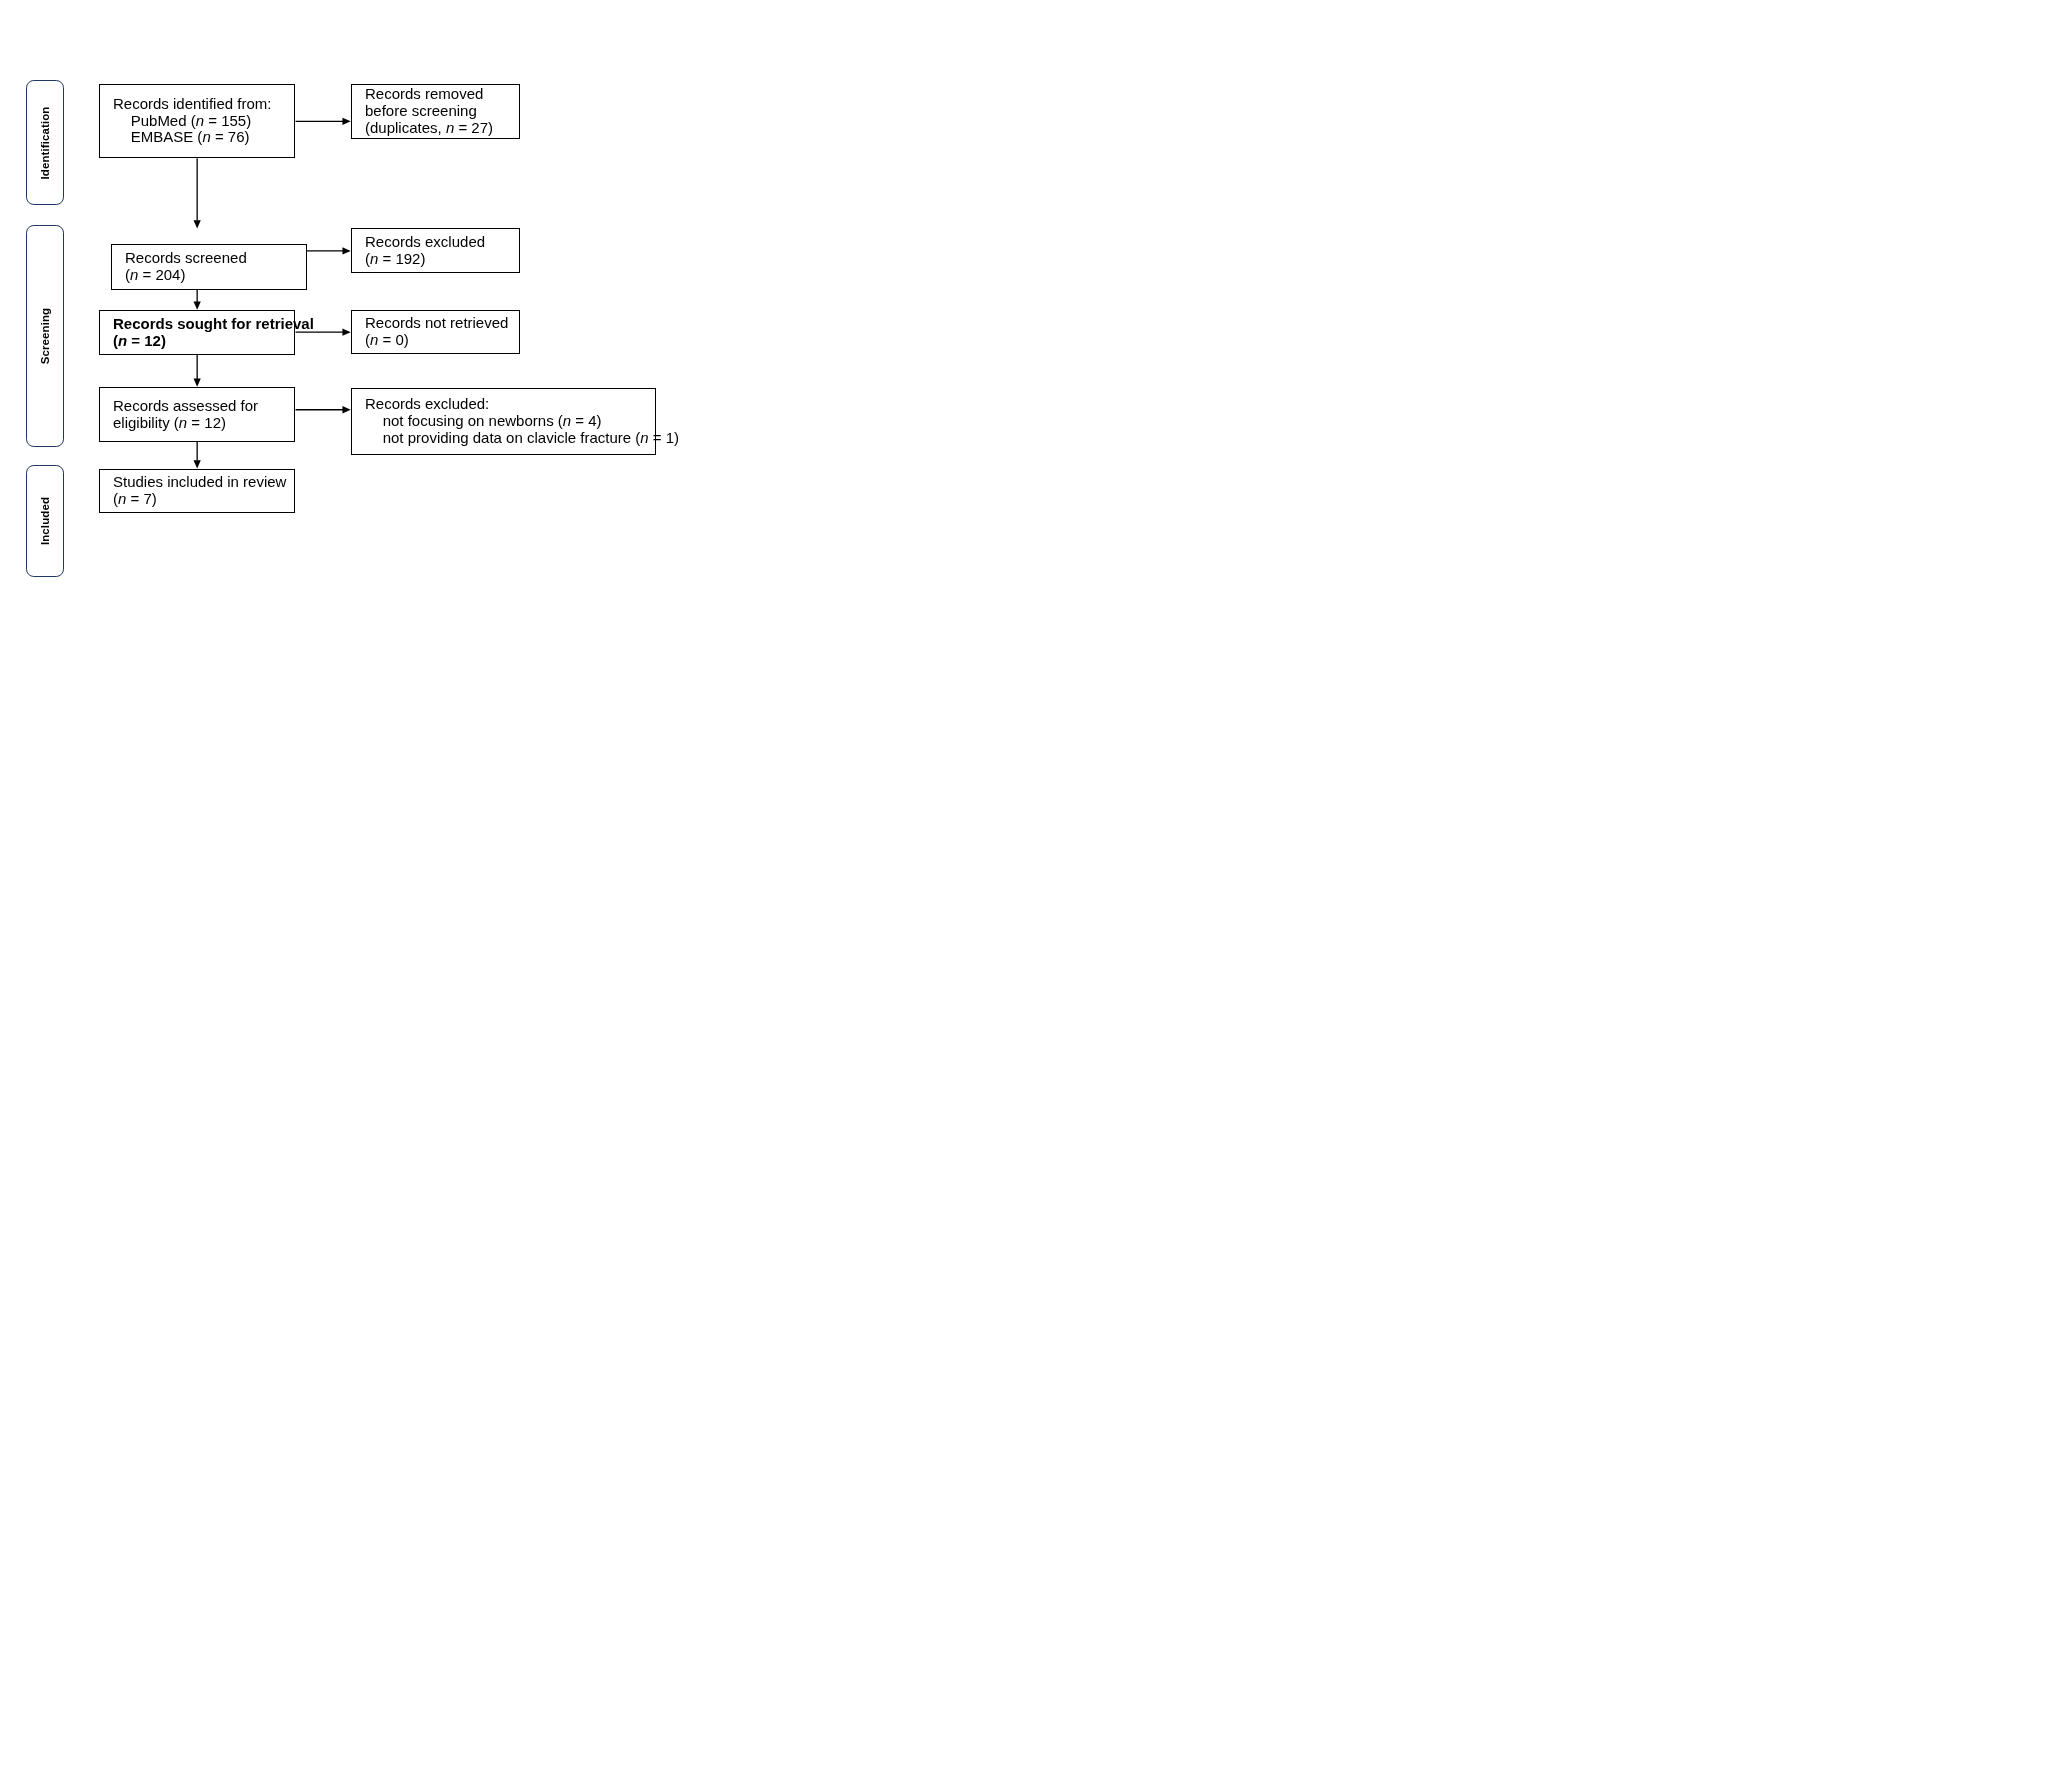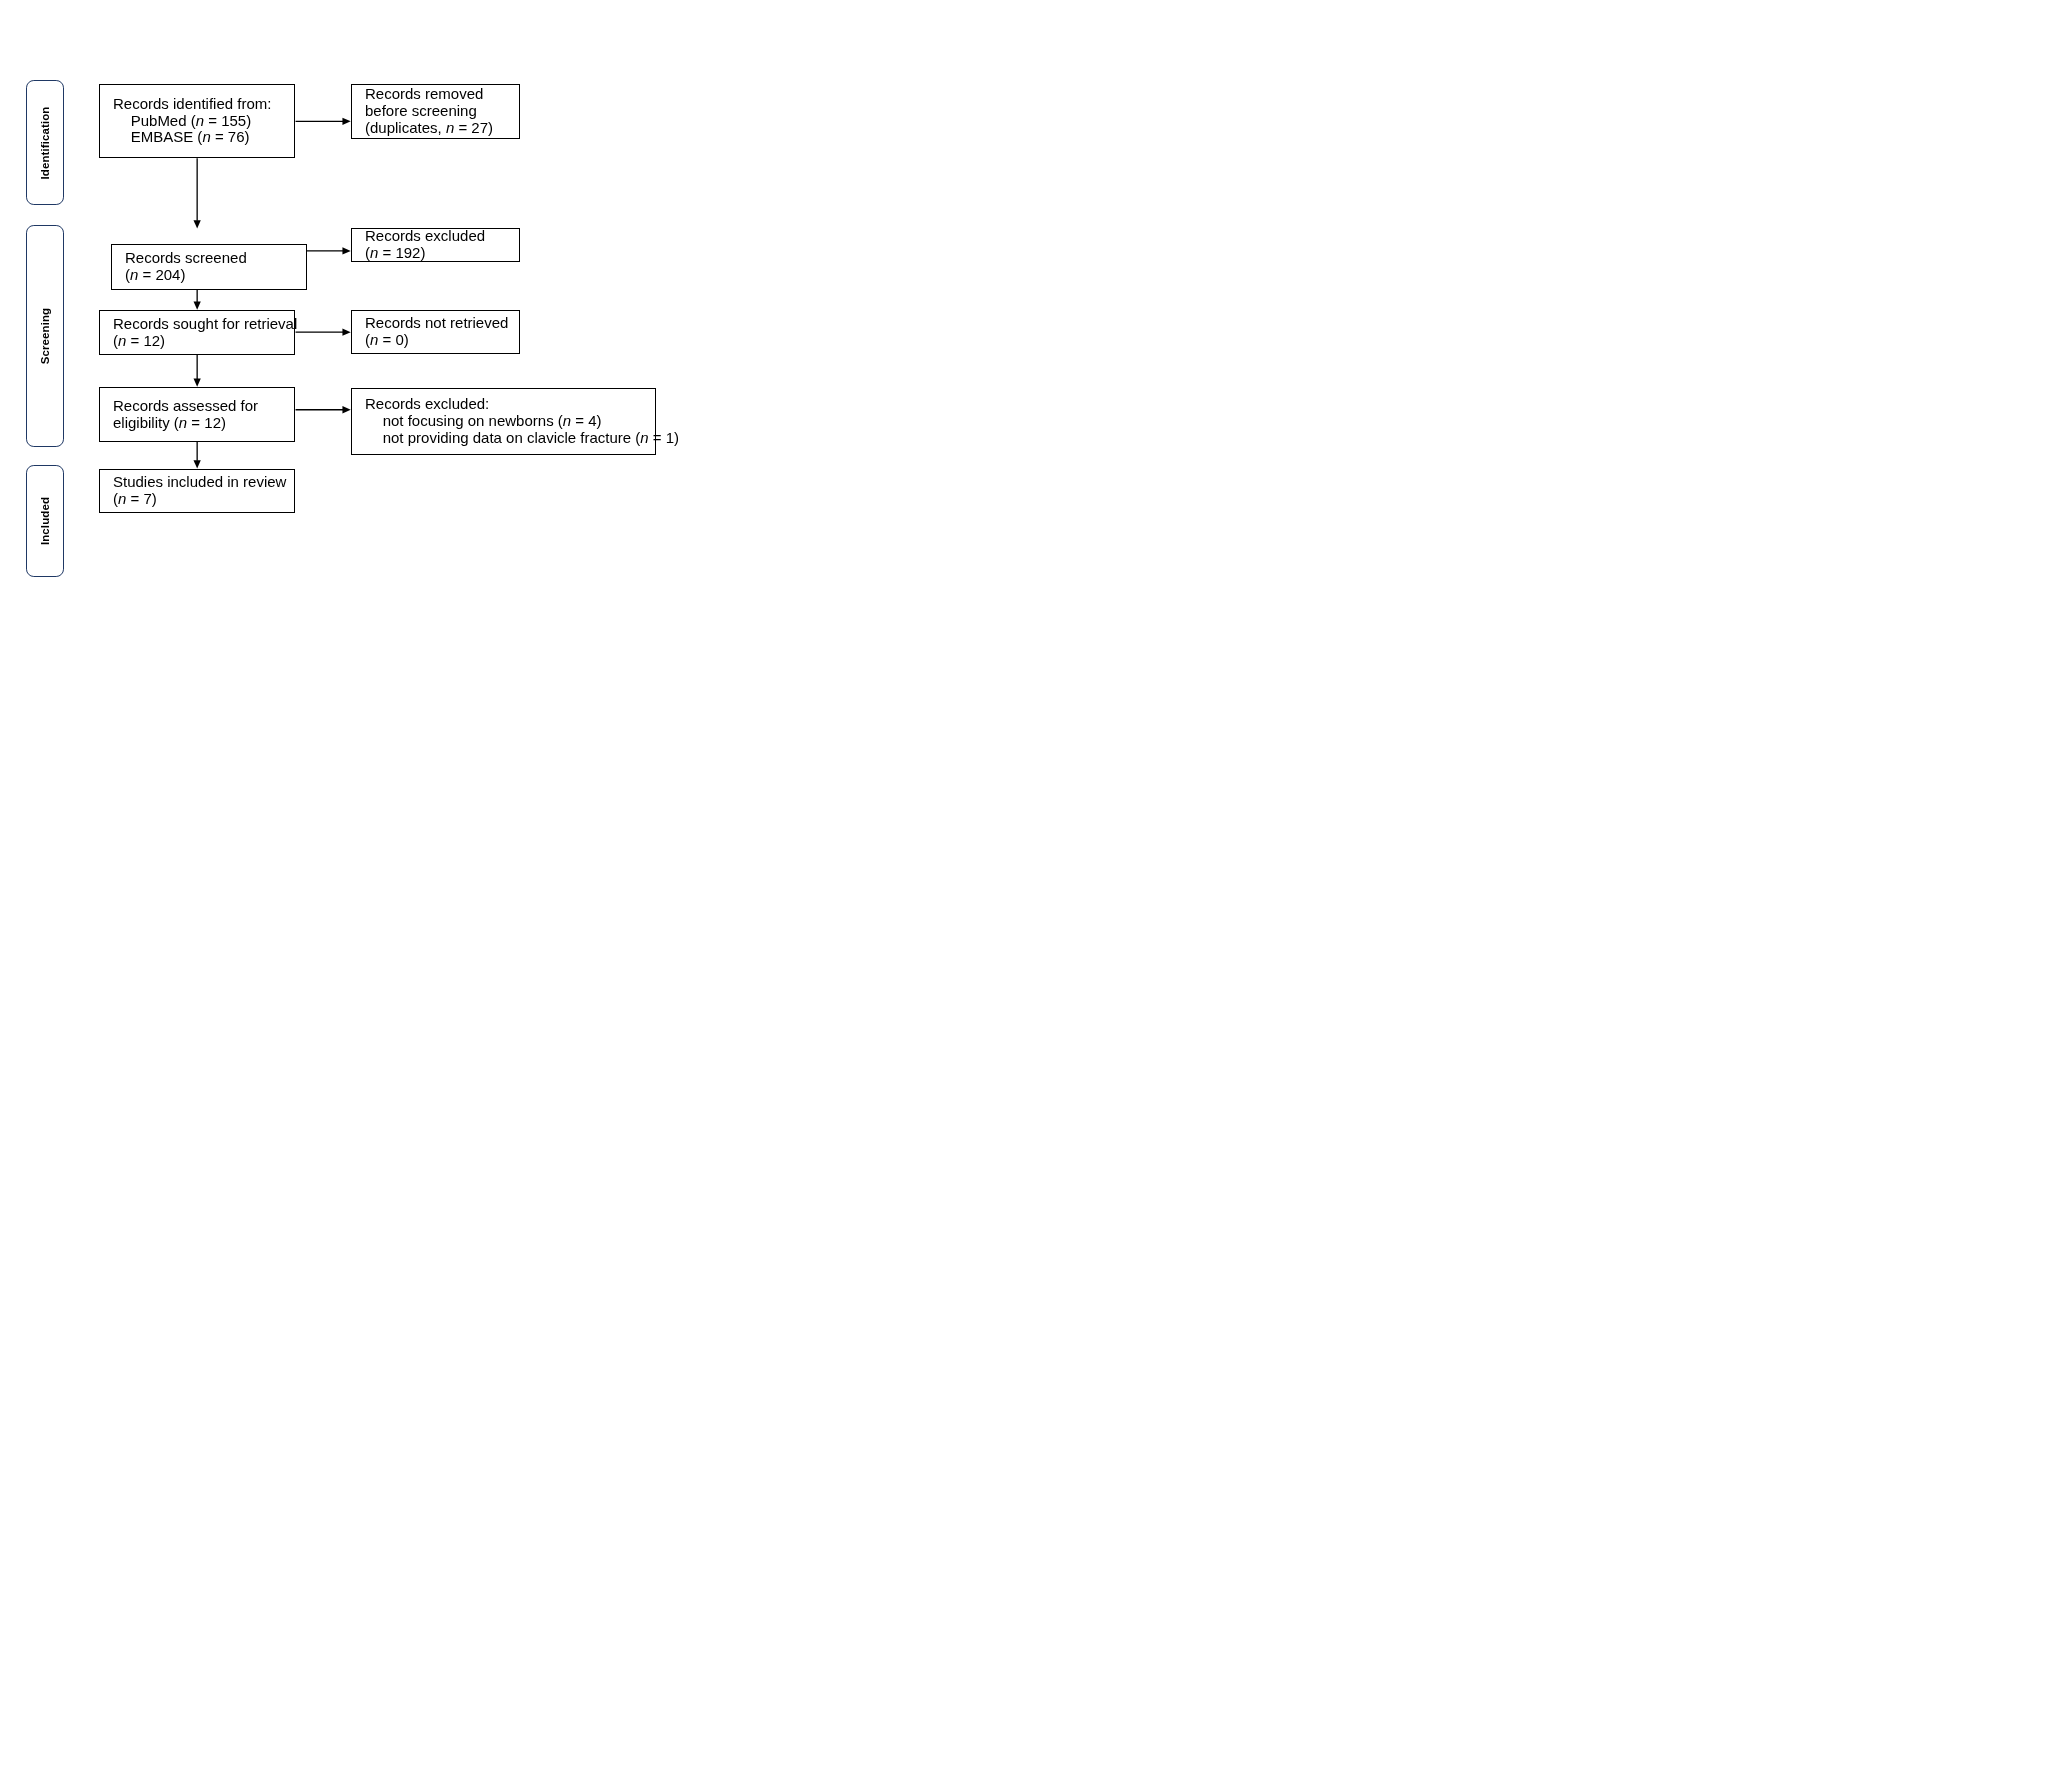--- a/index.html
+++ b/index.html
@@ -114,42 +114,42 @@
     <div class="line">Records identified from:</div>
     <div class="line indent">PubMed (<i>n</i> = 155)</div>
     <div class="line indent">EMBASE (<i>n</i> = 76)</div>
   </div>
 
   <div class="abs fbox" style="left:99px;top:244px;width:196px;height:46px;margin-left:12px;">
     <div class="line">Records screened</div>
     <div class="line">(<i>n</i> = 204)</div>
   </div>
 
-  <div class="abs fbox" style="left:99px;top:310px;width:196px;height:45px;">
+  <div class="abs fbox" style="left:99px;top:310px;width:196px;height:45px;font-weight:bold;">
     <div class="line">Records sought for retrieval</div>
     <div class="line">(<i>n</i> = 12)</div>
   </div>
 
   <div class="abs fbox" style="left:99px;top:387px;width:196px;height:55px;">
     <div class="line">Records assessed for</div>
     <div class="line">eligibility (<i>n</i> = 12)</div>
   </div>
 
   <div class="abs fbox" style="left:99px;top:469px;width:196px;height:44px;">
     <div class="line">Studies included in review</div>
     <div class="line">(<i>n</i> = 7)</div>
   </div>
 
   <div class="abs fbox" style="left:351px;top:84px;width:169px;height:55px;">
     <div class="line">Records removed</div>
     <div class="line">before screening</div>
     <div class="line">(duplicates, <i>n</i> = 27)</div>
   </div>
 
-  <div class="abs fbox" style="left:351px;top:228px;width:169px;height:34px;">
+  <div class="abs fbox" style="left:351px;top:228px;width:169px;height:45px;">
     <div class="line">Records excluded</div>
     <div class="line">(<i>n</i> = 192)</div>
   </div>
 
   <div class="abs fbox" style="left:351px;top:310px;width:169px;height:44px;">
     <div class="line">Records not retrieved</div>
     <div class="line">(<i>n</i> = 0)</div>
   </div>
 
   <div class="abs fbox" style="left:351px;top:388px;width:305px;height:67px;">

